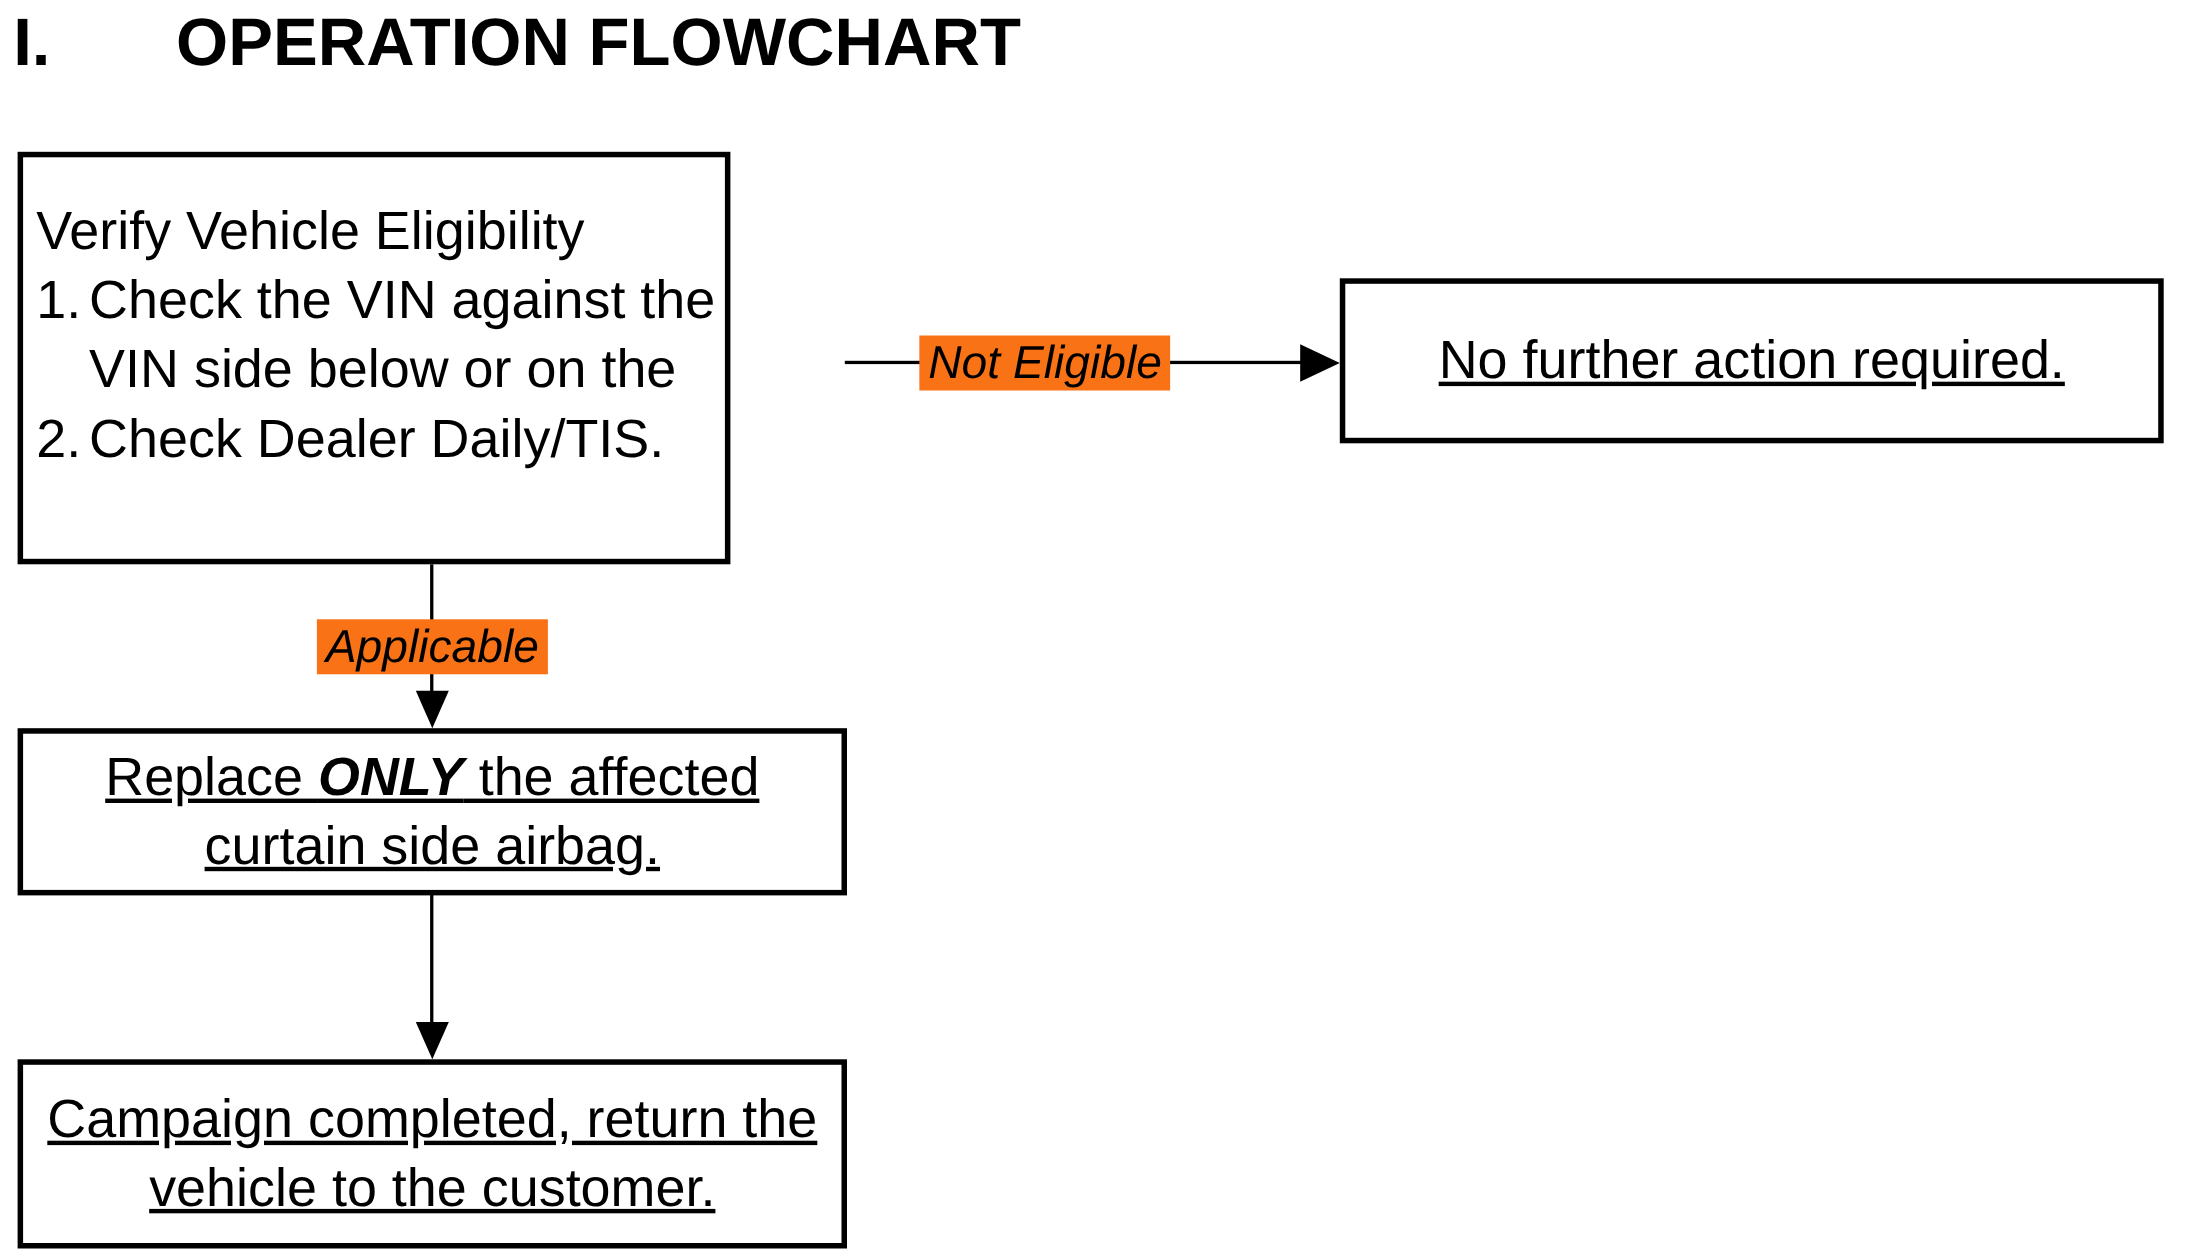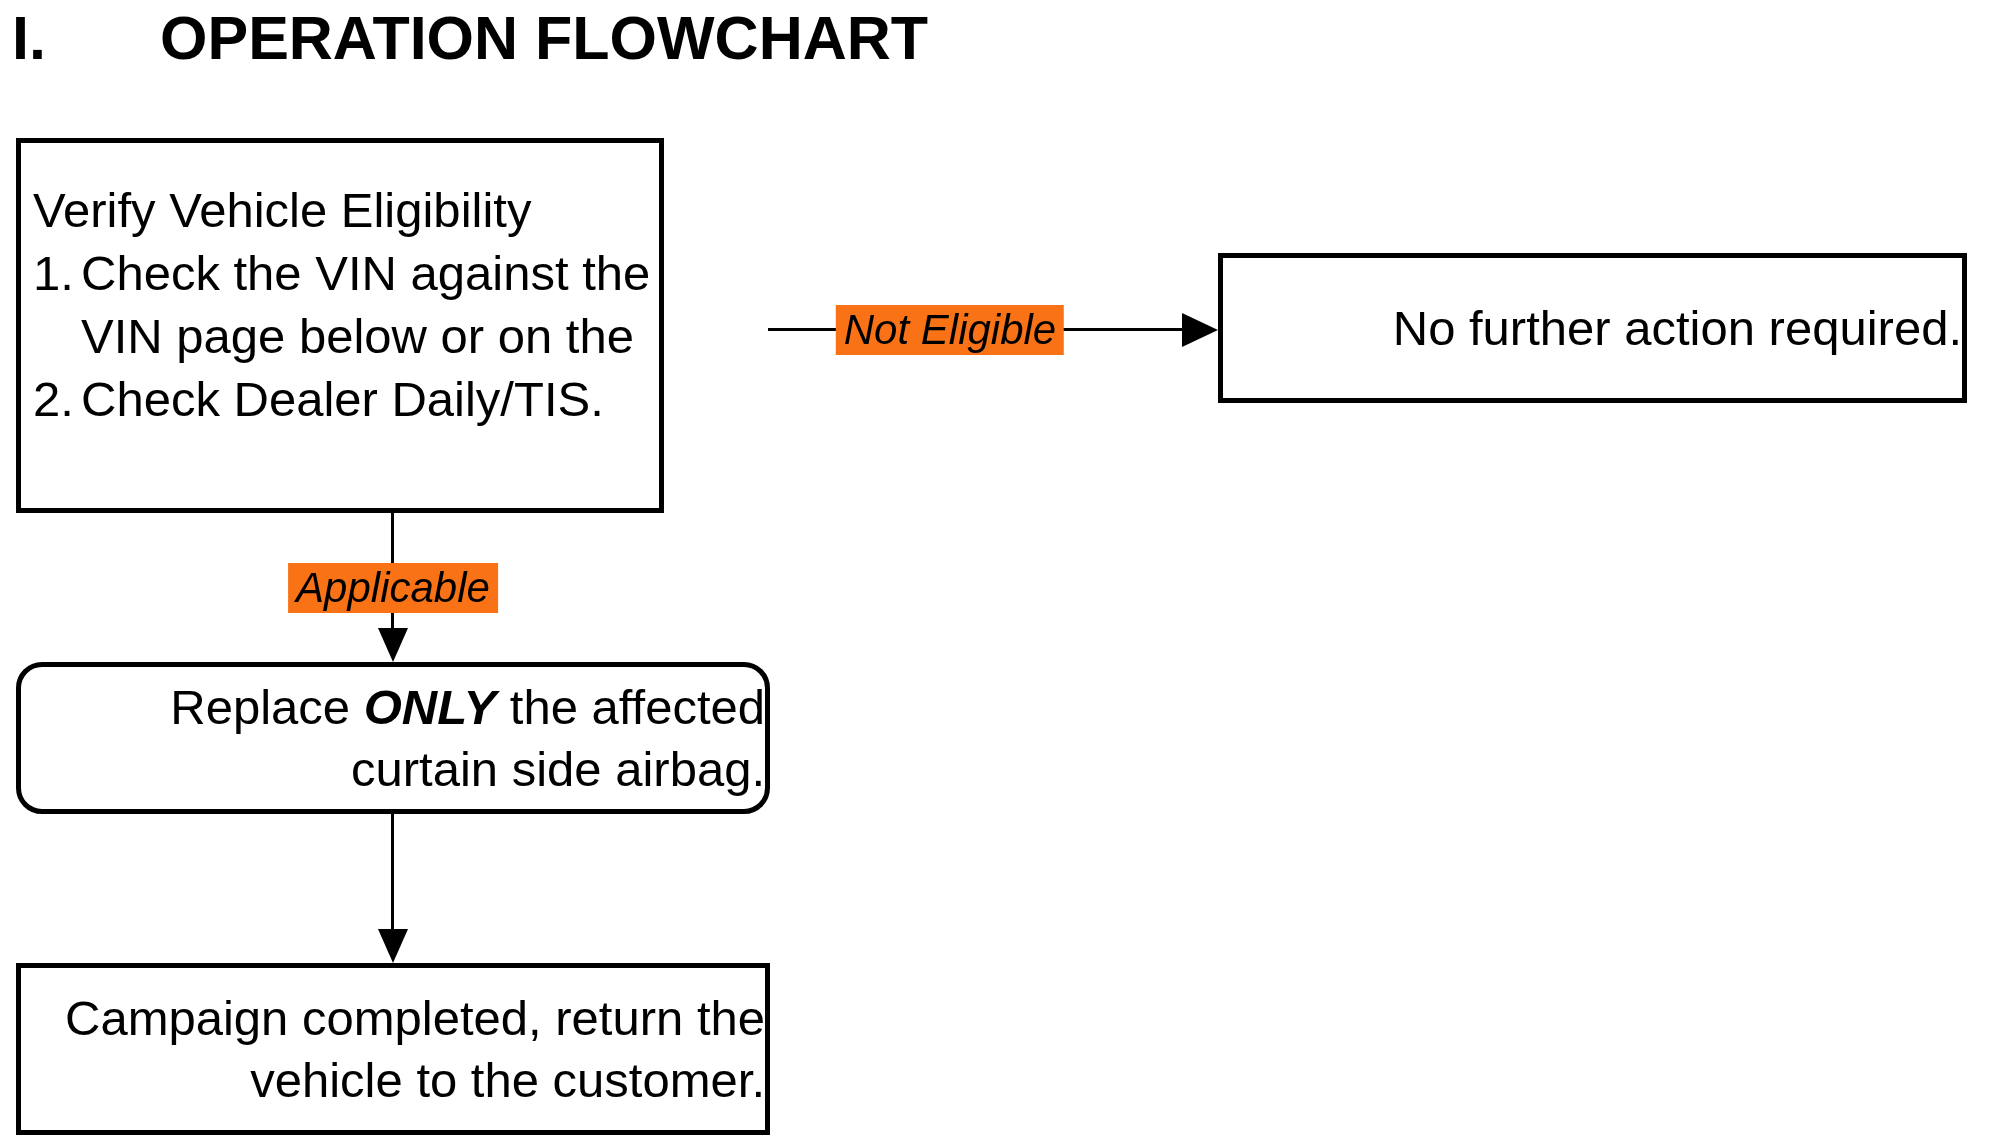--- a/index.html
+++ b/index.html
@@ -56,36 +56,36 @@
     width: 48px;
     flex: none;
   }
   .box-verify .cont {
     padding-left: 48px;
   }
   .box-centered {
     display: flex;
     flex-direction: column;
     justify-content: center;
-    align-items: flex-end;
+    align-items: center;
     text-align: center;
     line-height: 62px;
+    text-decoration: underline;
   }
   .box-no-action {
     left: 1218px;
     top: 253px;
     width: 749px;
     height: 150px;
   }
   .box-replace {
     left: 16px;
     top: 662px;
     width: 754px;
     height: 152px;
-    border-radius: 26px;
   }
   .box-complete {
     left: 16px;
     top: 963px;
     width: 754px;
     height: 172px;
   }
   .em-strong {
     font-weight: bold;
     font-style: italic;
@@ -146,21 +146,21 @@
     <span class="title-num">I.</span>
     <span class="title-text">OPERATION FLOWCHART</span>
   </div>
 
   <div class="fc-box box-verify">
     <div class="fc-line">Verify Vehicle Eligibility</div>
     <div class="fc-line step">
         <span class="marker">1.</span>
         <span>Check the VIN against the</span>
       </div>
-    <div class="fc-line cont">VIN page below or on the</div>
+    <div class="fc-line cont">VIN side below or on the</div>
     <div class="fc-line step">
         <span class="marker">2.</span>
         <span>Check Dealer Daily/TIS.</span>
       </div>
   </div>
 
   <div class="hline line-not-eligible"></div>
   <div class="arrow-right ah-not-eligible"></div>
   <div class="edge-label label-not-eligible">Not Eligible</div>
 

